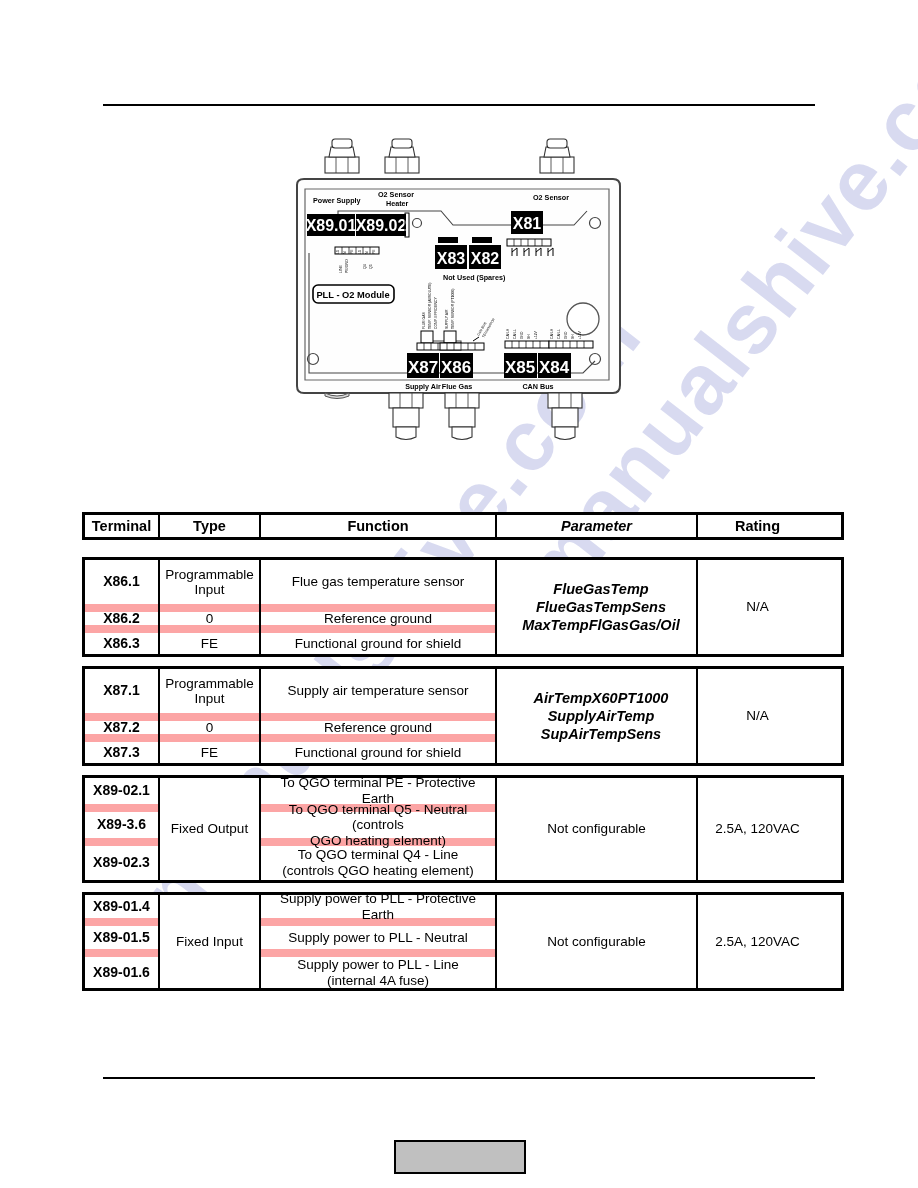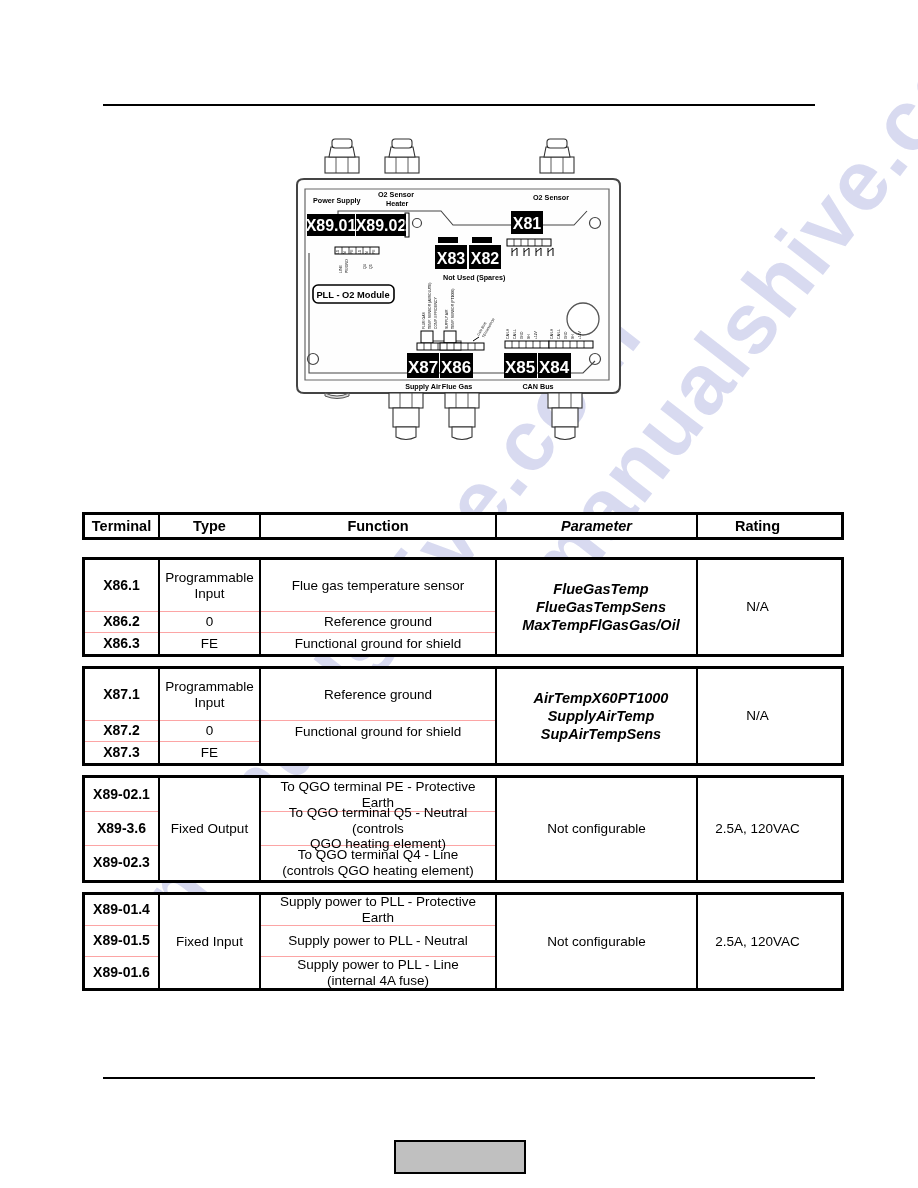--- a/index.html
+++ b/index.html
@@ -106,21 +106,21 @@
 
   .cell {
     box-sizing: border-box;
     display: flex;
     align-items: center;
     justify-content: center;
     text-align: center;
     padding: 1px 3px;
     line-height: 1.12;
     font-size: 13.5px;
-    border-bottom: 1px solid #fca5a5;
+    border-bottom: 8px solid #fca5a5;
   }
   .cell:last-child { border-bottom: none; }
 
   
   #header-block .cell {
     height: 22px;
     font-weight: bold;
     font-size: 14.5px;
     border-bottom: none;
   }
@@ -386,20 +386,21 @@
       <div class="cell terminal-cell">X87.1</div>
       <div class="cell terminal-cell">X87.2</div>
       <div class="cell terminal-cell">X87.3</div>
     </div>
     <div class="col c-type">
       <div class="cell">Programmable Input</div>
       <div class="cell">0</div>
       <div class="cell">FE</div>
     </div>
     <div class="col c-function">
+      <div class="cell">Supply air temperature sensor</div>
       <div class="cell">Reference ground</div>
       <div class="cell">Functional ground for shield</div>
     </div>
     <div class="col c-param">
       <div class="cell param-cell h-full">
         <span>AirTempX60PT1000</span>
         <span>SupplyAirTemp</span>
         <span>SupAirTempSens</span>
       </div>
     </div>

